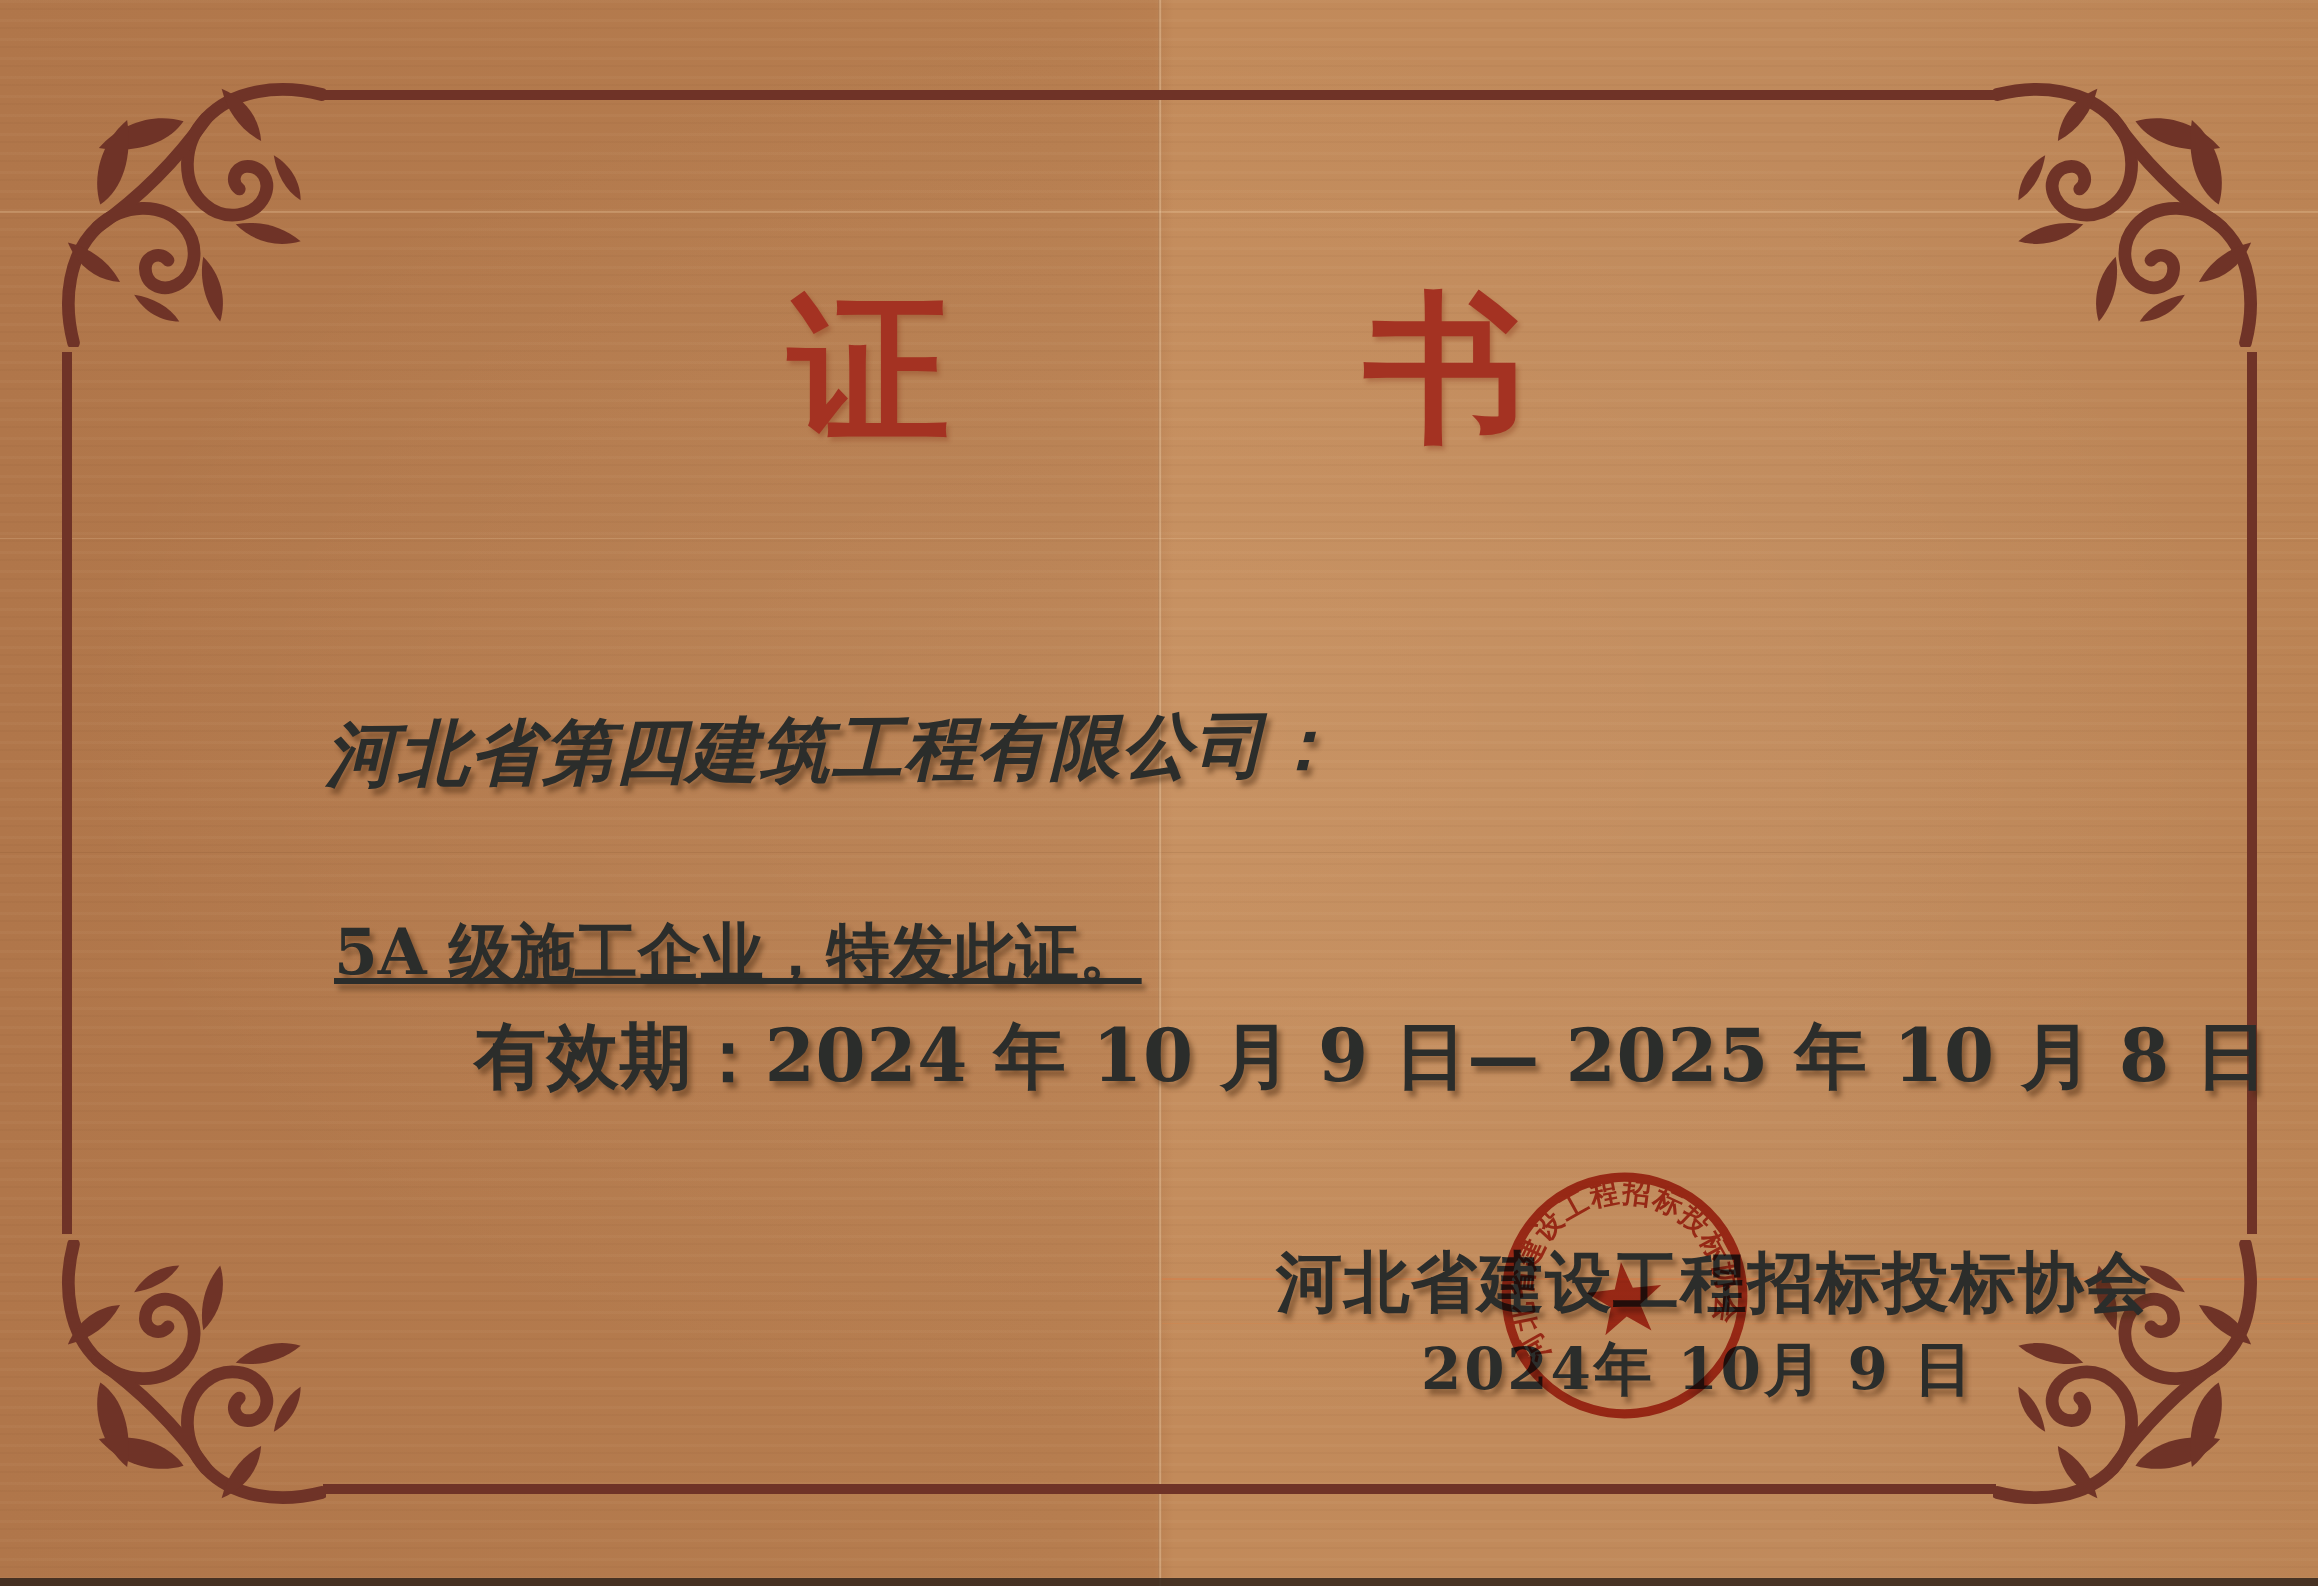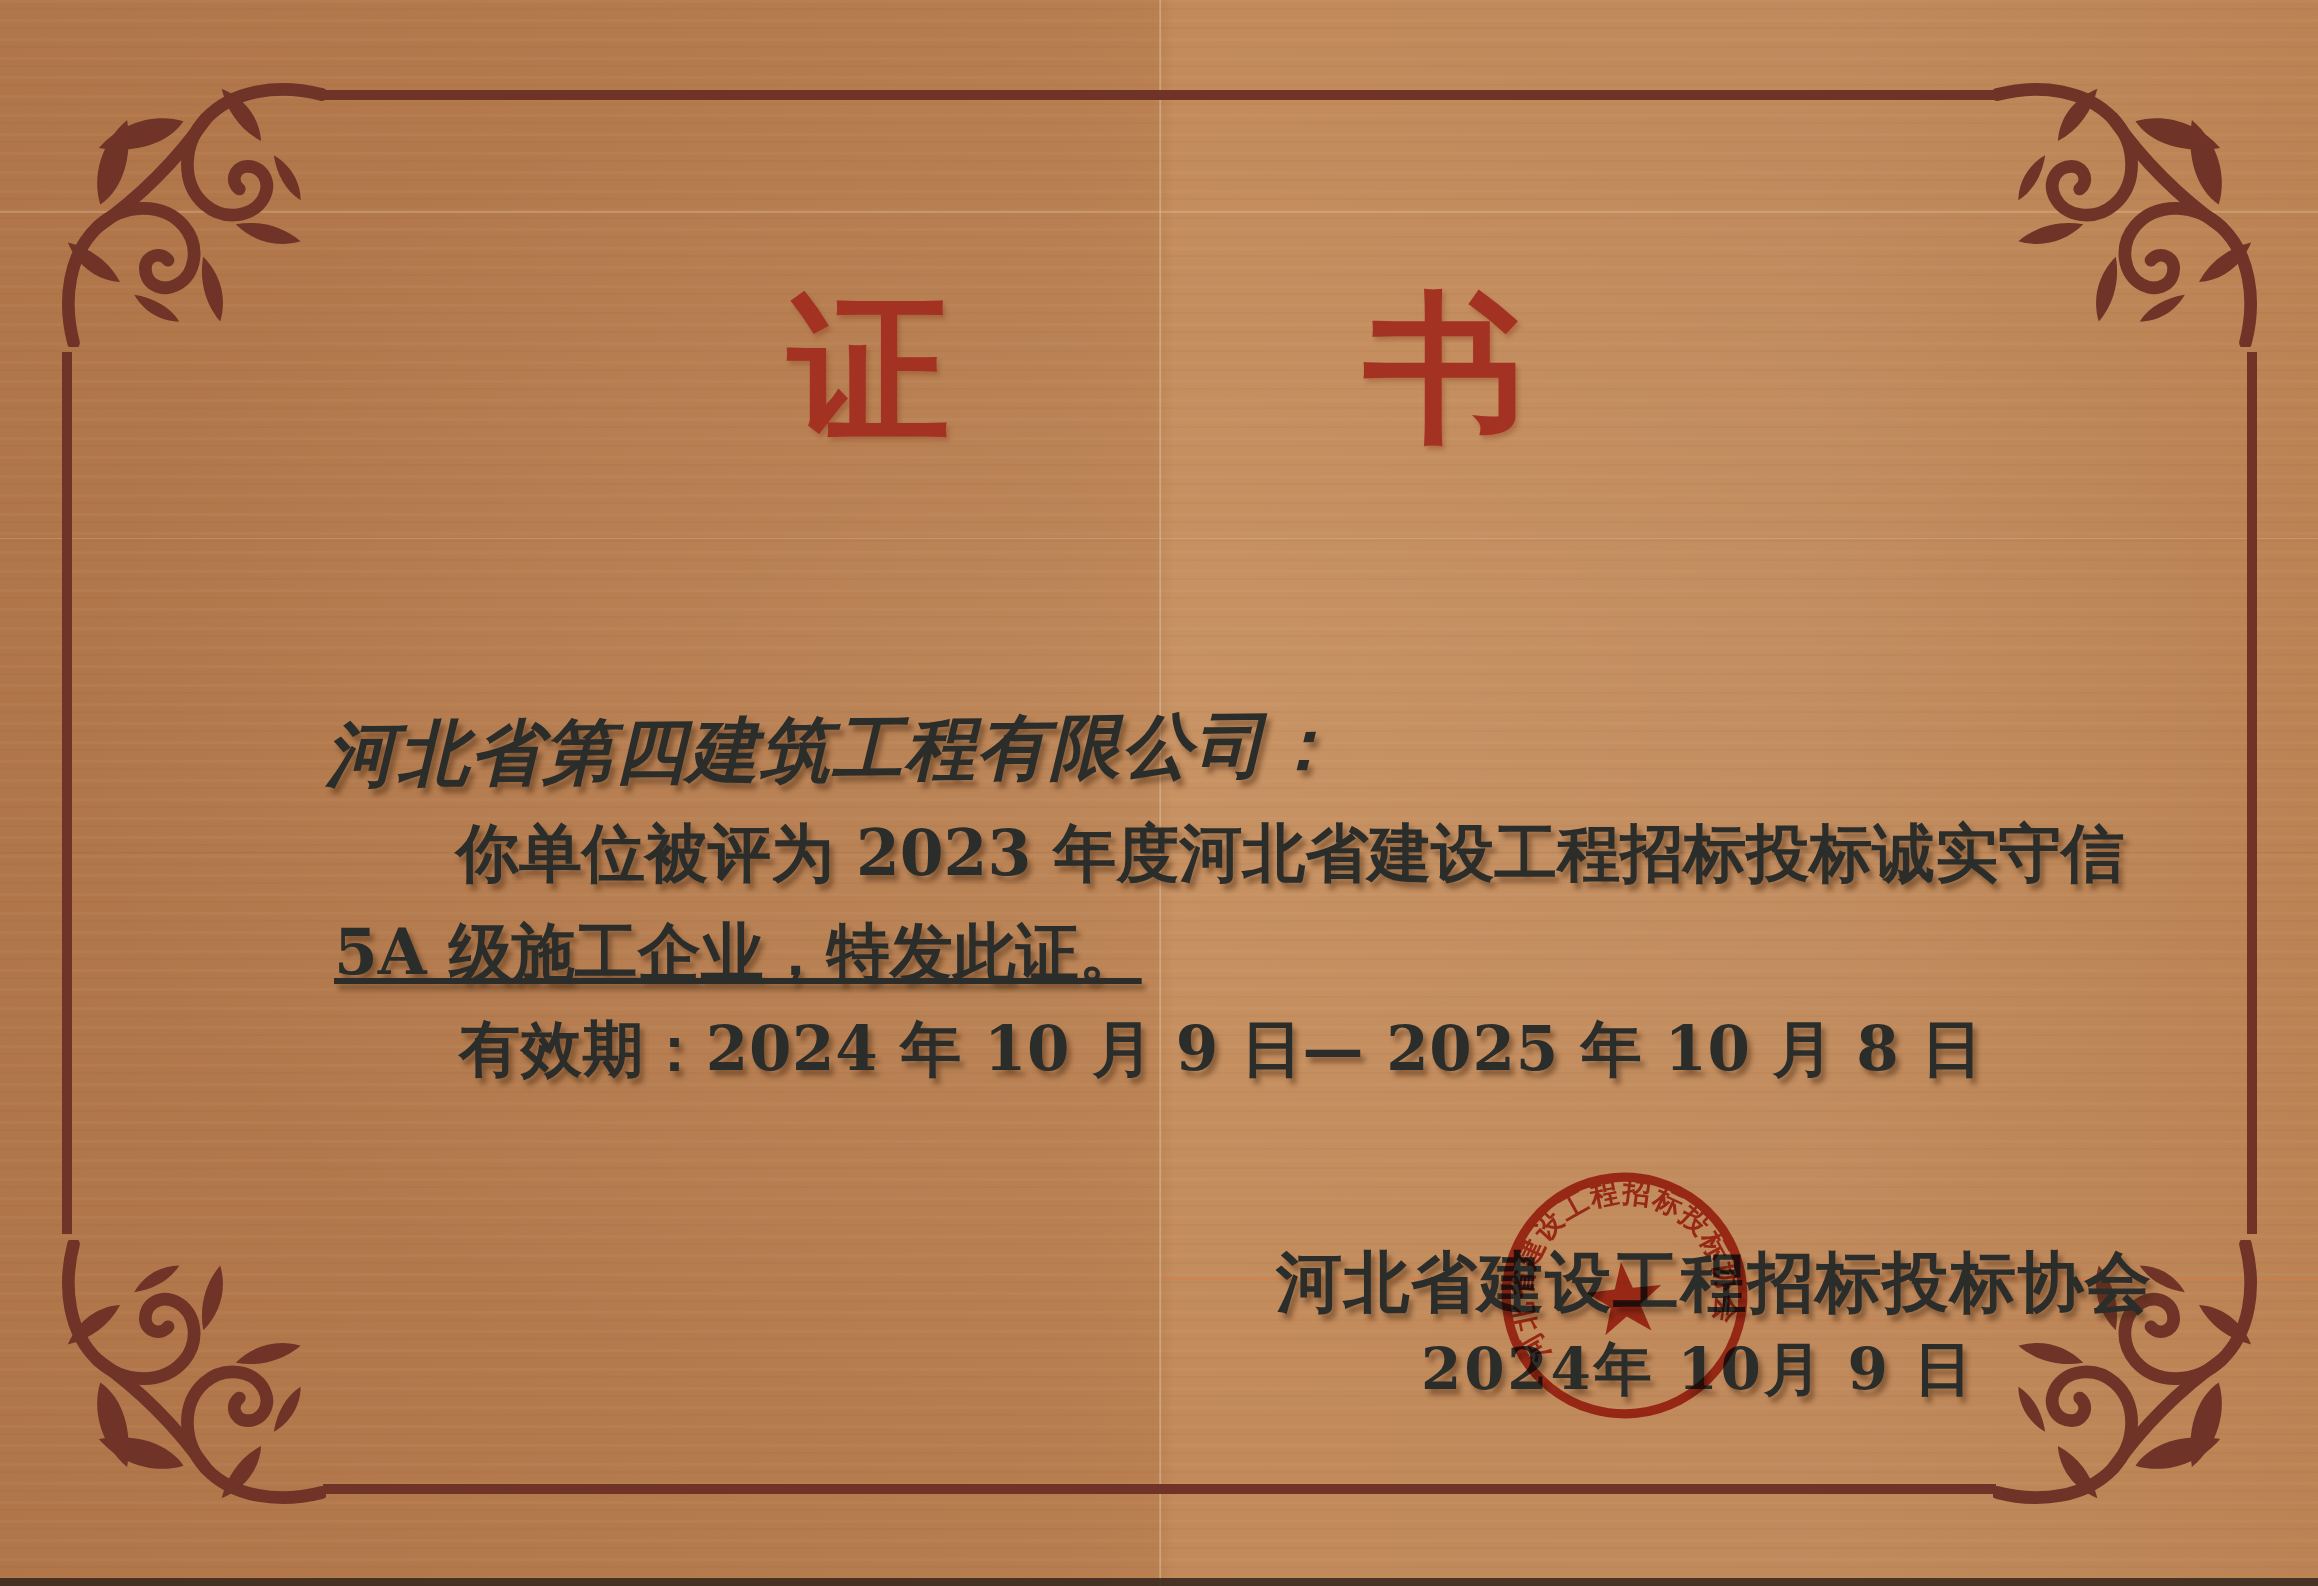--- a/index.html
+++ b/index.html
@@ -43,21 +43,21 @@
     font-size:161px;line-height:1;color:#a43222;font-weight:700;
     text-shadow:2.8px 4.2px 4.2px rgba(130,45,20,0.30);
   }
   .cert-no{left:1268px;top:586px;font-size:47px;letter-spacing:0.7px;}
   .recipient{
     left:325px;top:703px;font-size:71px;font-style:italic;
     transform:rotate(-0.6deg);letter-spacing:1.4px;
   }
   .body-line1{left:456px;top:811px;font-size:63px;}
   .body-line2{left:334px;top:910px;font-size:63px;text-decoration:underline;}
-  .validity{left:459px;top:1009px;font-size:61px;letter-spacing:0.7px;}
+  .validity{left:474px;top:1009px;font-size:72px;letter-spacing:0.7px;}
   .issuer{left:1276px;top:1238px;font-size:66px;letter-spacing:1.4px;}
   .issue-date{left:1421px;top:1331px;font-size:58px;letter-spacing:2.8px;}
 
   .seal{
     position:absolute;left:1490px;top:1161px;width:269px;height:269px;
     mix-blend-mode:multiply;opacity:0.93;transform:rotate(-6deg);
   }
 </style>
 </head>
 <body>
@@ -150,21 +150,20 @@
   </svg>
 
   <div class="title-row">
     <span class="title-char">证</span>
     <span class="title-char">书</span>
   </div>
 
 
   <div class="txt shadowed recipient">河北省第四建筑工程有限公司：</div>
 
-  <div class="txt shadowed body-line1">你单位被评为 2023 年度河北省建设工程招标投标诚实守信</div>
   <div class="txt shadowed body-line2">5A 级施工企业，特发此证。</div>
 
   <div class="txt shadowed validity">有效期：2024 年 10 月 9 日— 2025 年 10 月 8 日</div>
 
   <div class="txt shadowed issuer">河北省建设工程招标投标协会</div>
   <div class="txt shadowed issue-date">2024年 10月 9 日</div>
 
   <svg class="seal" viewBox="-191 -191 382 382">
     <circle cx="0" cy="0" r="168" fill="none" stroke="#c23a28" stroke-width="13"></circle>
     <polygon fill="#c23a28" points="0,-48 12.9,-9.8 53.3,-9.3 20.9,14.8 32.9,53.3 0,30 -32.9,53.3 -20.9,14.8 -53.3,-9.3 -12.9,-9.8"></polygon>

